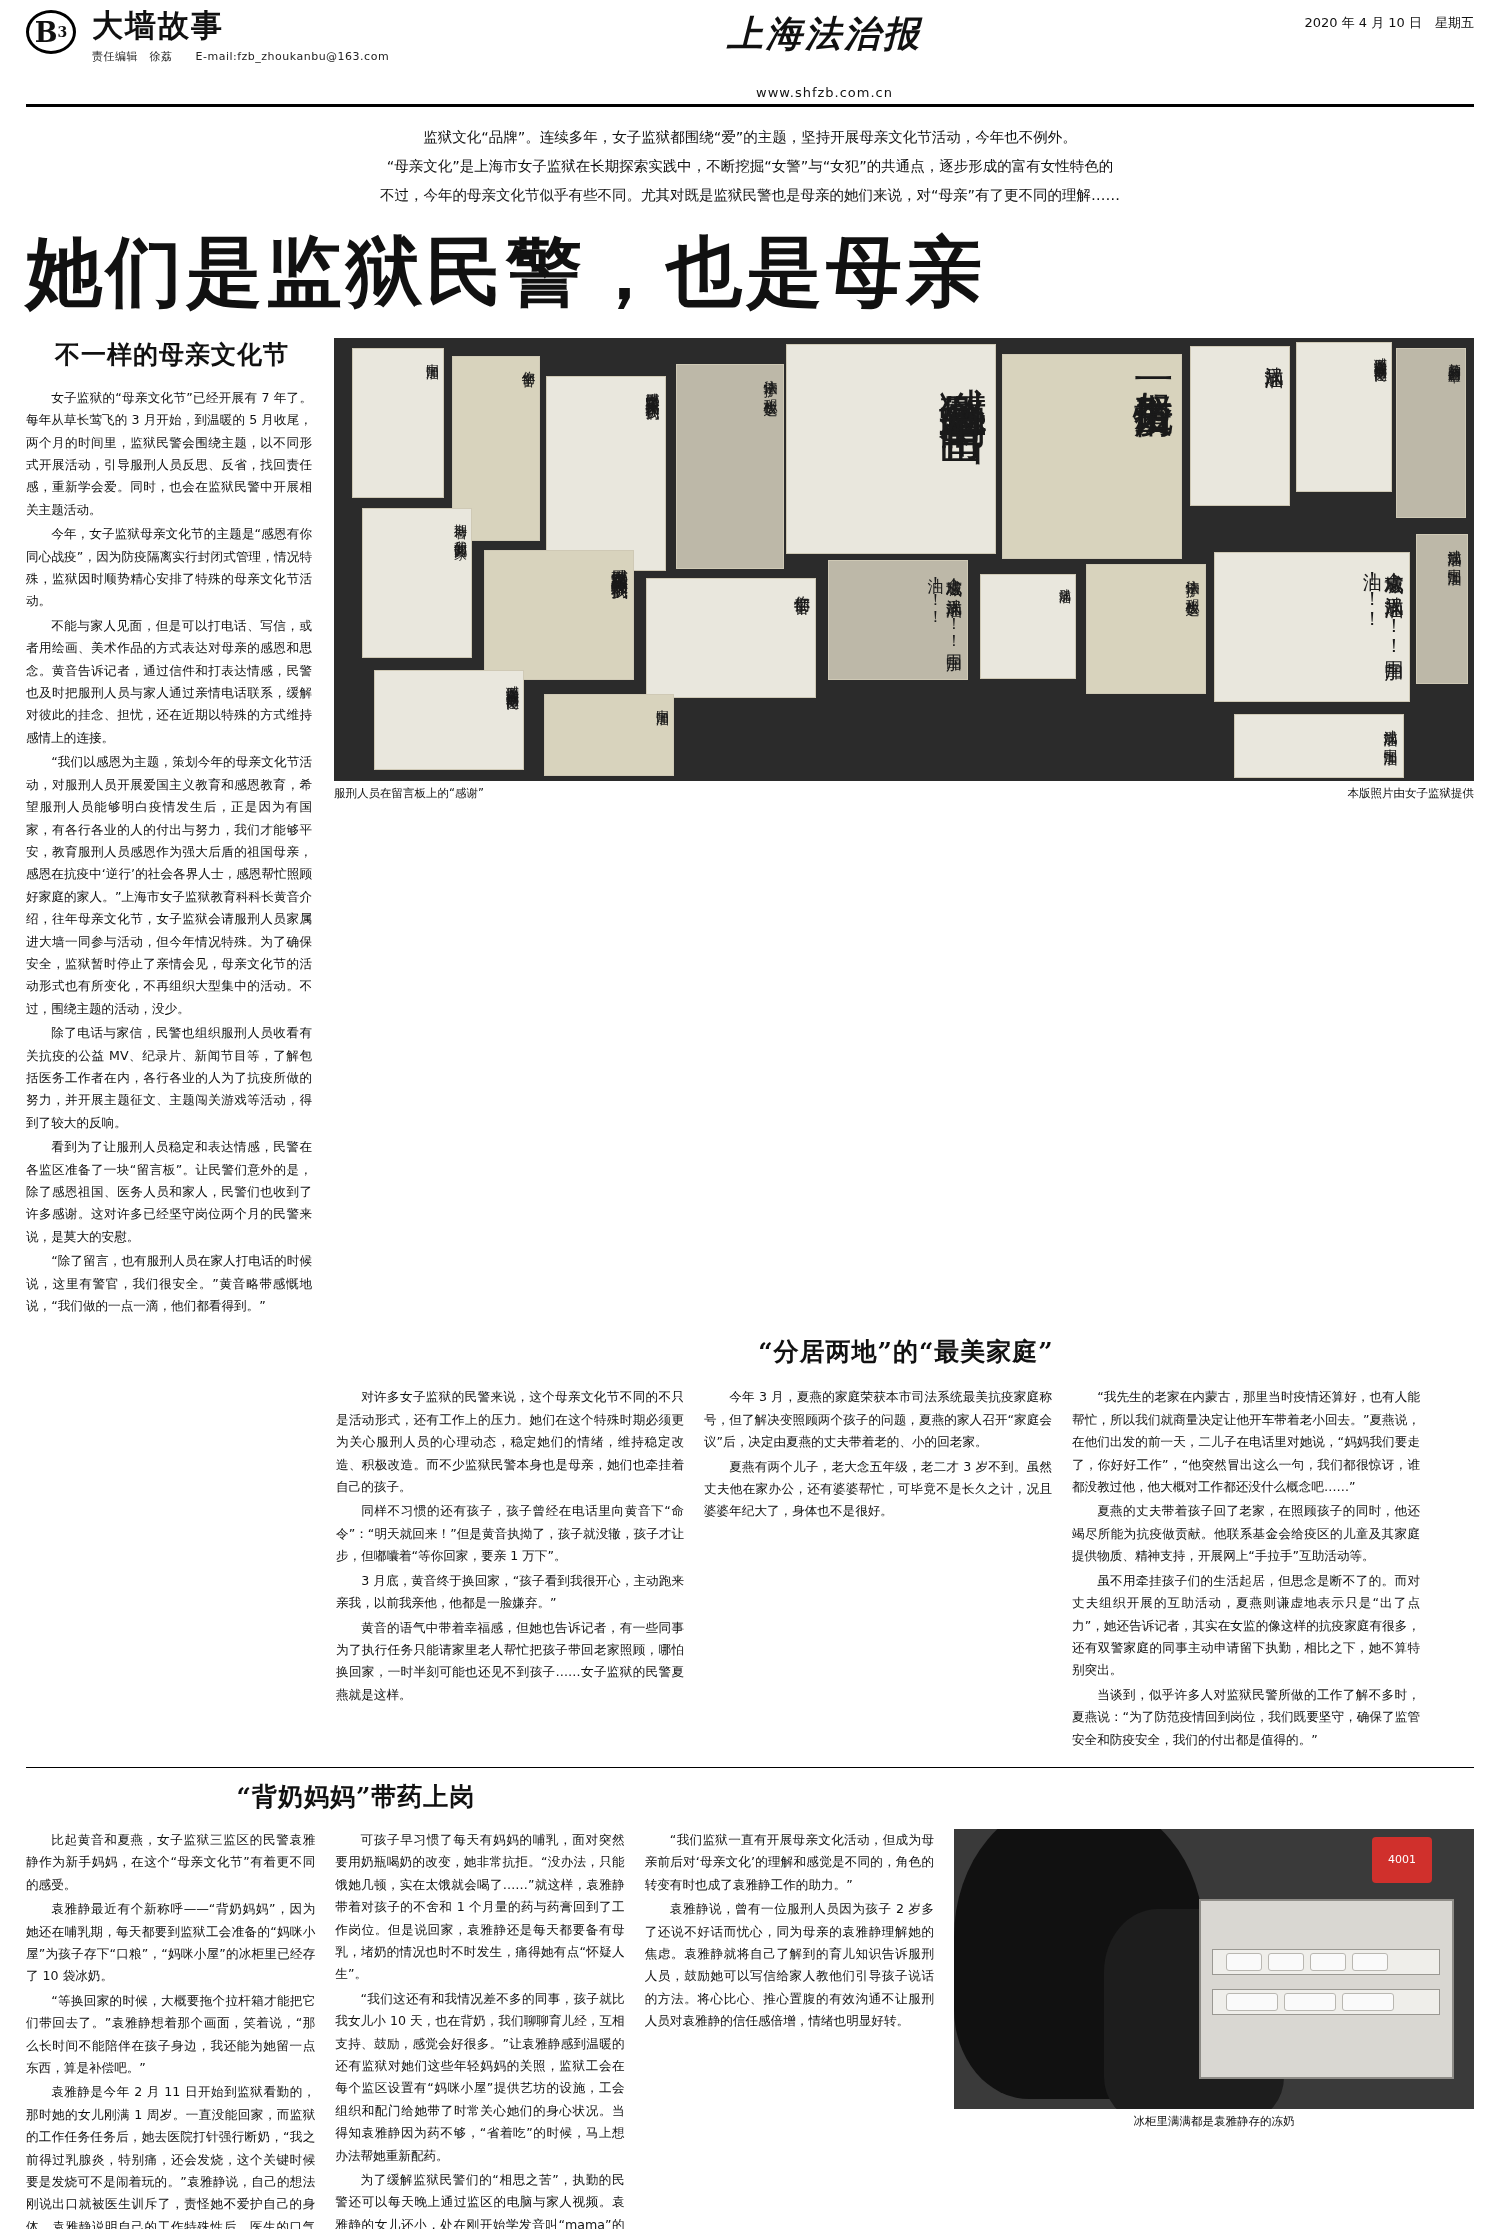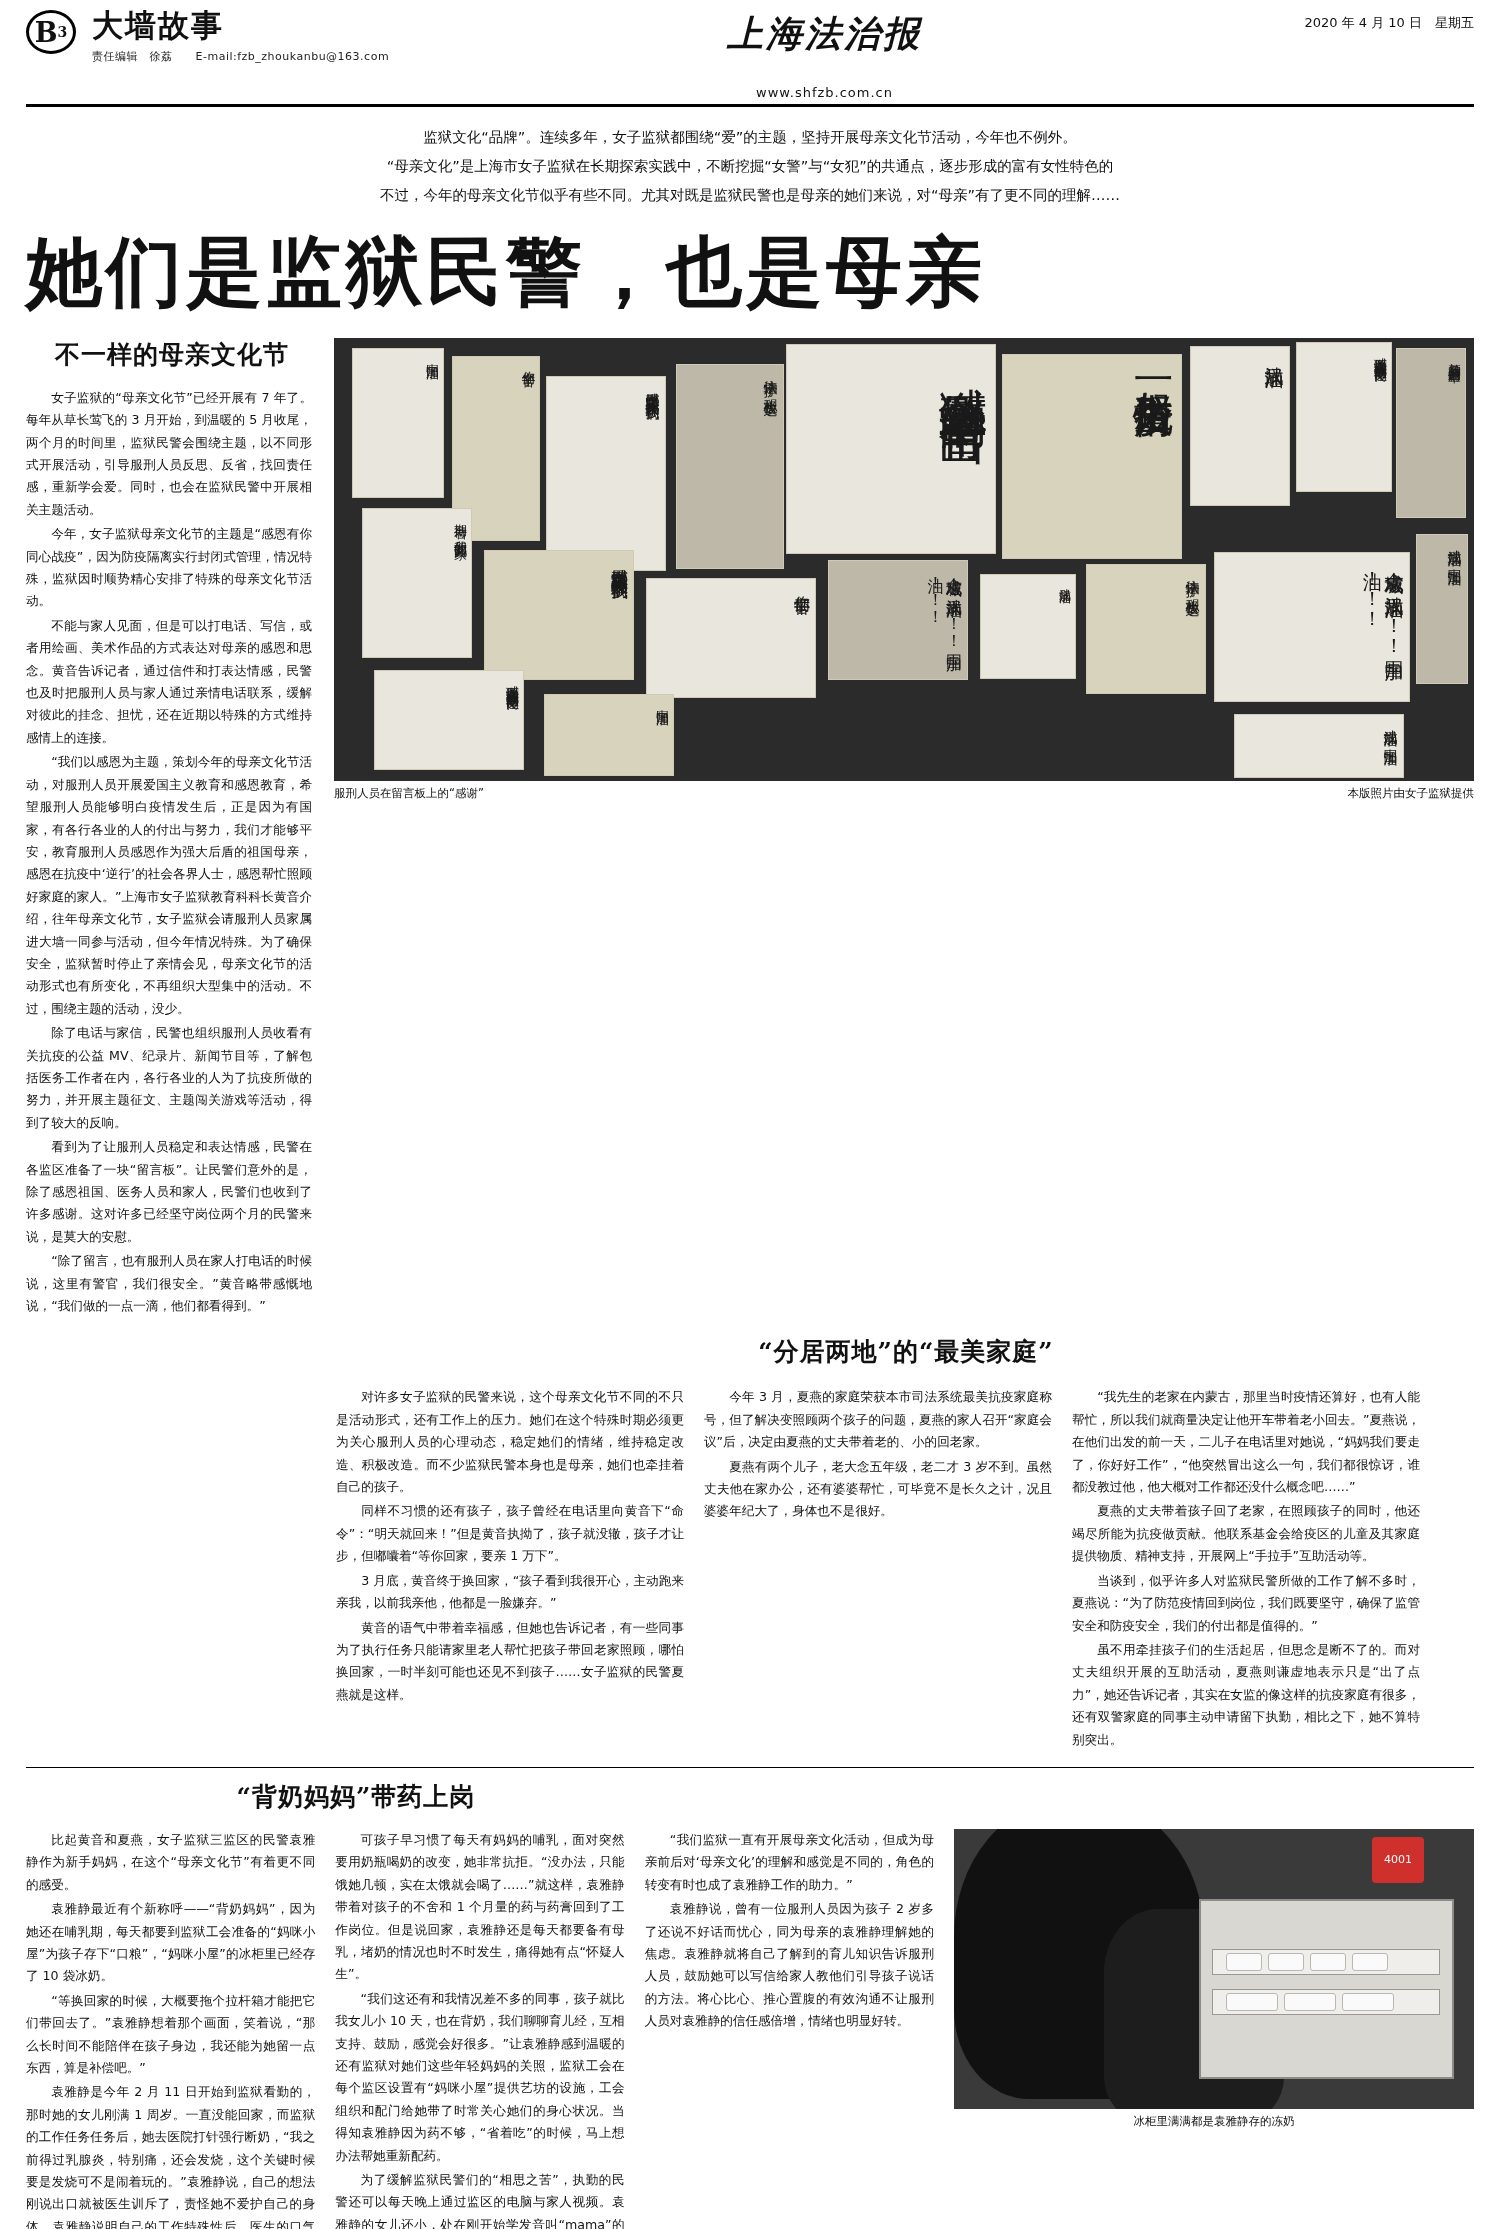--- a/index.html
+++ b/index.html
@@ -226,22 +226,22 @@
     <div class="c">
       <div class="col">
         <p>今年 3 月，夏燕的家庭荣获本市司法系统最美抗疫家庭称号，但了解决变照顾两个孩子的问题，夏燕的家人召开“家庭会议”后，决定由夏燕的丈夫带着老的、小的回老家。</p>
         <p>夏燕有两个儿子，老大念五年级，老二才 3 岁不到。虽然丈夫他在家办公，还有婆婆帮忙，可毕竟不是长久之计，况且婆婆年纪大了，身体也不是很好。</p>
       </div>
     </div>
     <div class="c">
       <div class="col">
         <p>“我先生的老家在内蒙古，那里当时疫情还算好，也有人能帮忙，所以我们就商量决定让他开车带着老小回去。”夏燕说，在他们出发的前一天，二儿子在电话里对她说，“妈妈我们要走了，你好好工作”，“他突然冒出这么一句，我们都很惊讶，谁都没教过他，他大概对工作都还没什么概念吧……”</p>
         <p>夏燕的丈夫带着孩子回了老家，在照顾孩子的同时，他还竭尽所能为抗疫做贡献。他联系基金会给疫区的儿童及其家庭提供物质、精神支持，开展网上“手拉手”互助活动等。</p>
+        <p>虽不用牵挂孩子们的生活起居，但思念是断不了的。而对丈夫组织开展的互助活动，夏燕则谦虚地表示只是“出了点力”，她还告诉记者，其实在女监的像这样的抗疫家庭有很多，还有双警家庭的同事主动申请留下执勤，相比之下，她不算特别突出。</p>
         <p>当谈到，似乎许多人对监狱民警所做的工作了解不多时，夏燕说：“为了防范疫情回到岗位，我们既要坚守，确保了监管安全和防疫安全，我们的付出都是值得的。”</p>
-        <p>虽不用牵挂孩子们的生活起居，但思念是断不了的。而对丈夫组织开展的互助活动，夏燕则谦虚地表示只是“出了点力”，她还告诉记者，其实在女监的像这样的抗疫家庭有很多，还有双警家庭的同事主动申请留下执勤，相比之下，她不算特别突出。</p>
       </div>
     </div>
   </div>
 
   <div class="rule"></div>
 
   <div class="block3">
     <div style="width:660px;">
       <div class="sub-head">“背奶妈妈”带药上岗</div>
     </div>
@@ -274,21 +274,21 @@
           <div class="p2-fridge" style="left:245px; top:70px;  width:255px; height:180px;"></div>
           <div class="p2-shelf" style="left:258px; top:120px; width:228px; height:26px;"></div>
           <div class="p2-shelf" style="left:258px; top:160px; width:228px; height:26px;"></div>
           <div class="p2-bottle" style="left:272px; top:124px; width:36px; height:18px;"></div>
           <div class="p2-bottle" style="left:314px; top:124px; width:36px; height:18px;"></div>
           <div class="p2-bottle" style="left:356px; top:124px; width:36px; height:18px;"></div>
           <div class="p2-bottle" style="left:398px; top:124px; width:36px; height:18px;"></div>
           <div class="p2-bottle" style="left:272px; top:164px; width:52px; height:18px;"></div>
           <div class="p2-bottle" style="left:330px; top:164px; width:52px; height:18px;"></div>
           <div class="p2-bottle" style="left:388px; top:164px; width:52px; height:18px;"></div>
-          <div style="position:absolute;left:418px;top:8px;width:52px;height:46px;background:#d0302c;border-radius:4px;color:#fff;font-size:11px;text-align:center;line-height:46px;">4001</div>
+          <div style="position:absolute;left:418px;top:8px;width:60px;height:46px;background:#d0302c;border-radius:4px;color:#fff;font-size:11px;text-align:center;line-height:46px;">4001</div>
         </div>
         <div class="photo2-cap">冰柜里满满都是袁雅静存的冻奶</div>
       </div>
     </div>
 
   </div>
 
 </div>
 
 </body></html>

